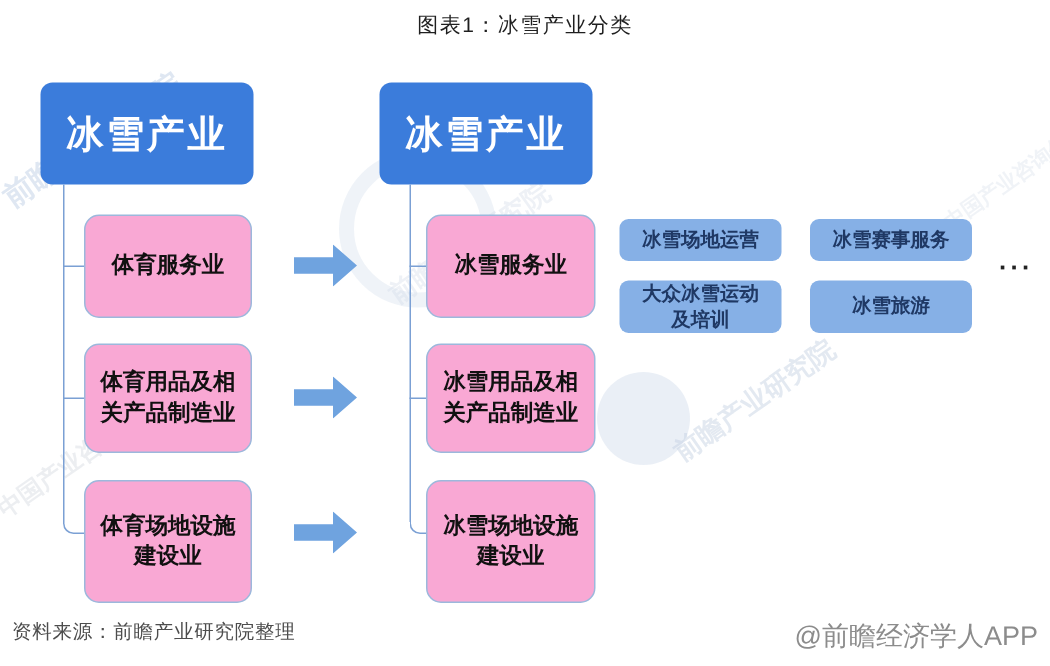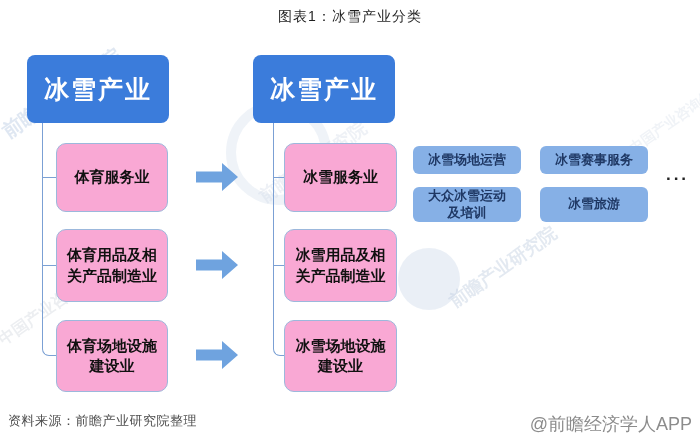--- a/index.html
+++ b/index.html
@@ -36,21 +36,21 @@
     border-radius: 10px;
     display: flex; align-items: center; justify-content: center;
     font-size: 15px; font-weight: bold; color: #111111;
     text-align: center; line-height: 1.35; white-space: pre-line;
     z-index: 2;
   }
   .lc { left: 56px; }
   .mc { left: 284px; width: 113px; }
   .r1 { top: 143px; height: 69px; }
   .r2 { top: 229px; height: 73px; }
-  .r3 { top: 320px; height: 72px; }
+  .r3 { top: 320px; height: 82px; }
 
   .vline {
     position: absolute; top: 123px; width: 0; height: 225px;
     border-left: 1.5px solid var(--connector, #7ba0d4);
     z-index: 1;
   }
   .vline-left { left: 42px; }
   .vline-mid  { left: 273px; }
   .stub {
     position: absolute; height: 0; width: 14px;

